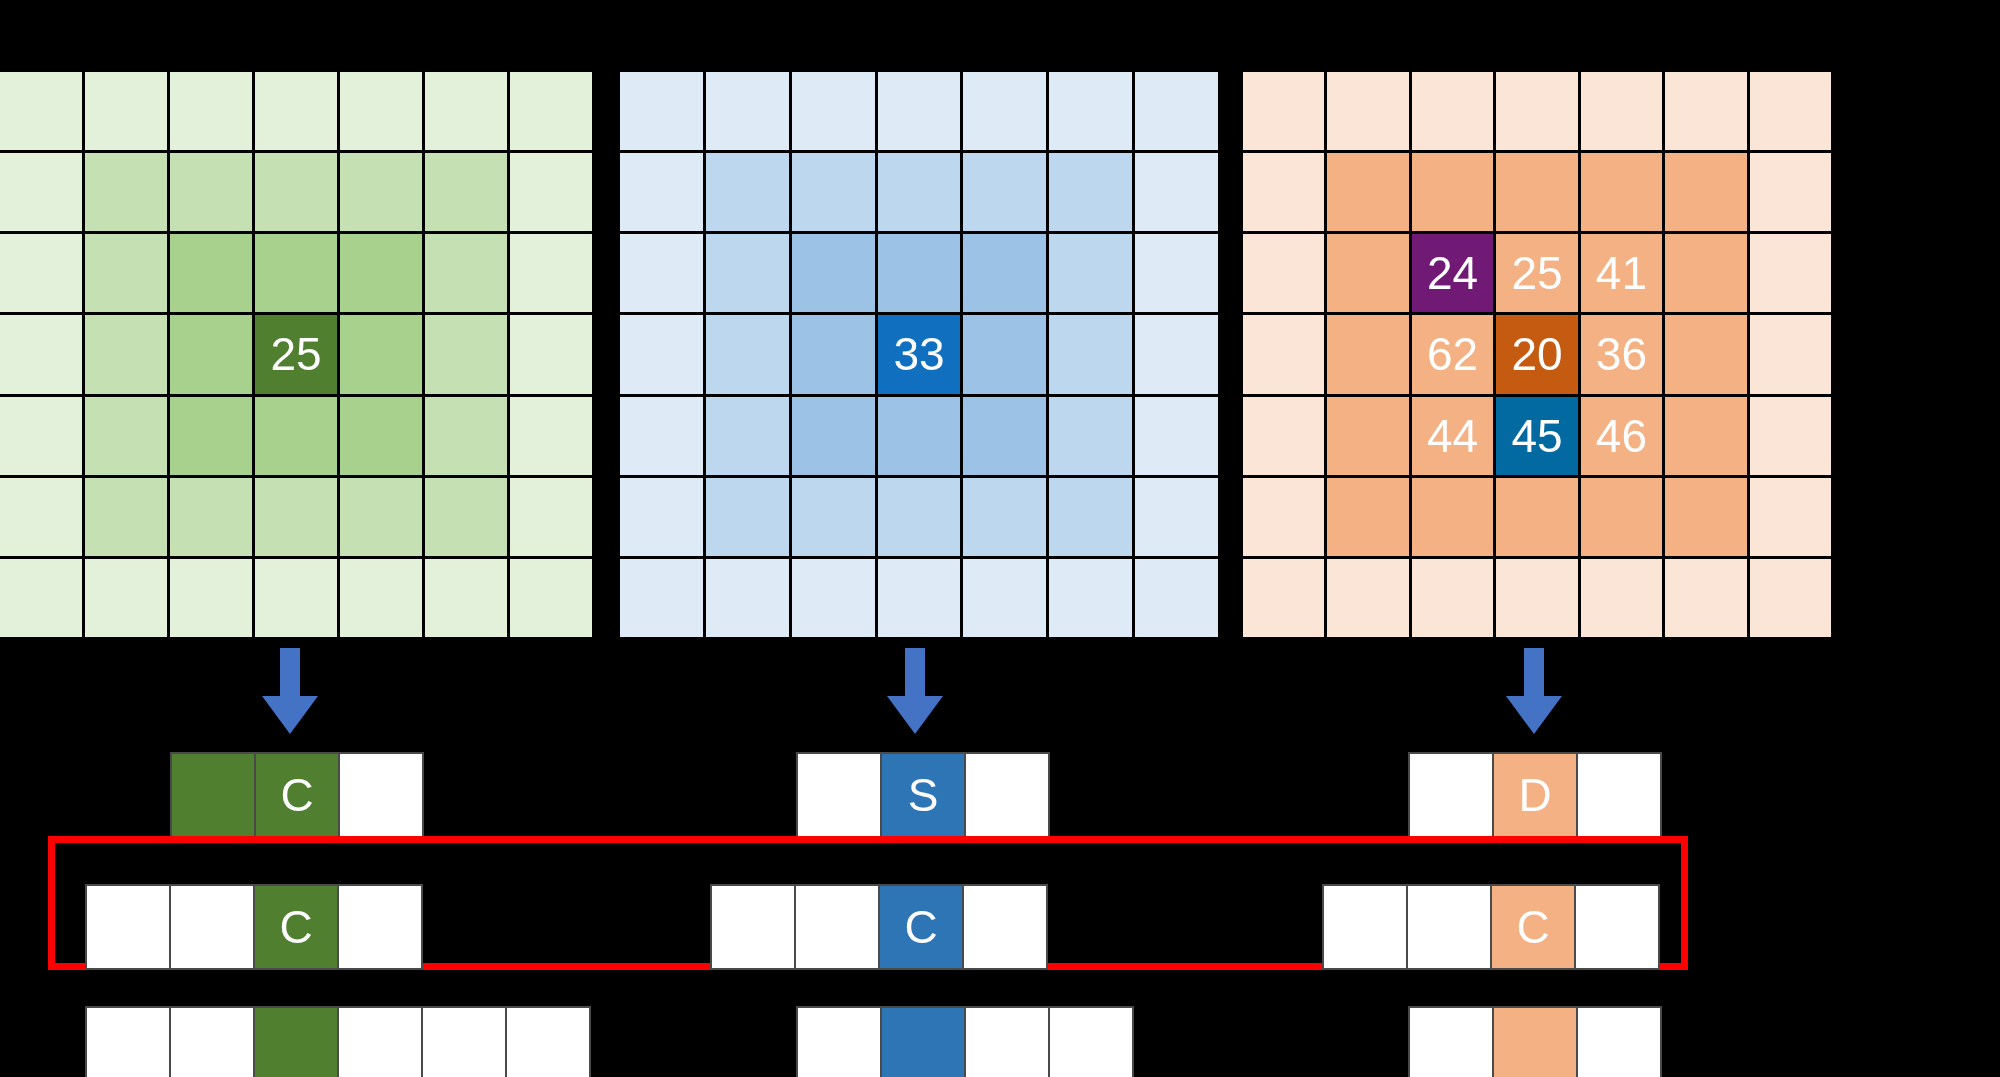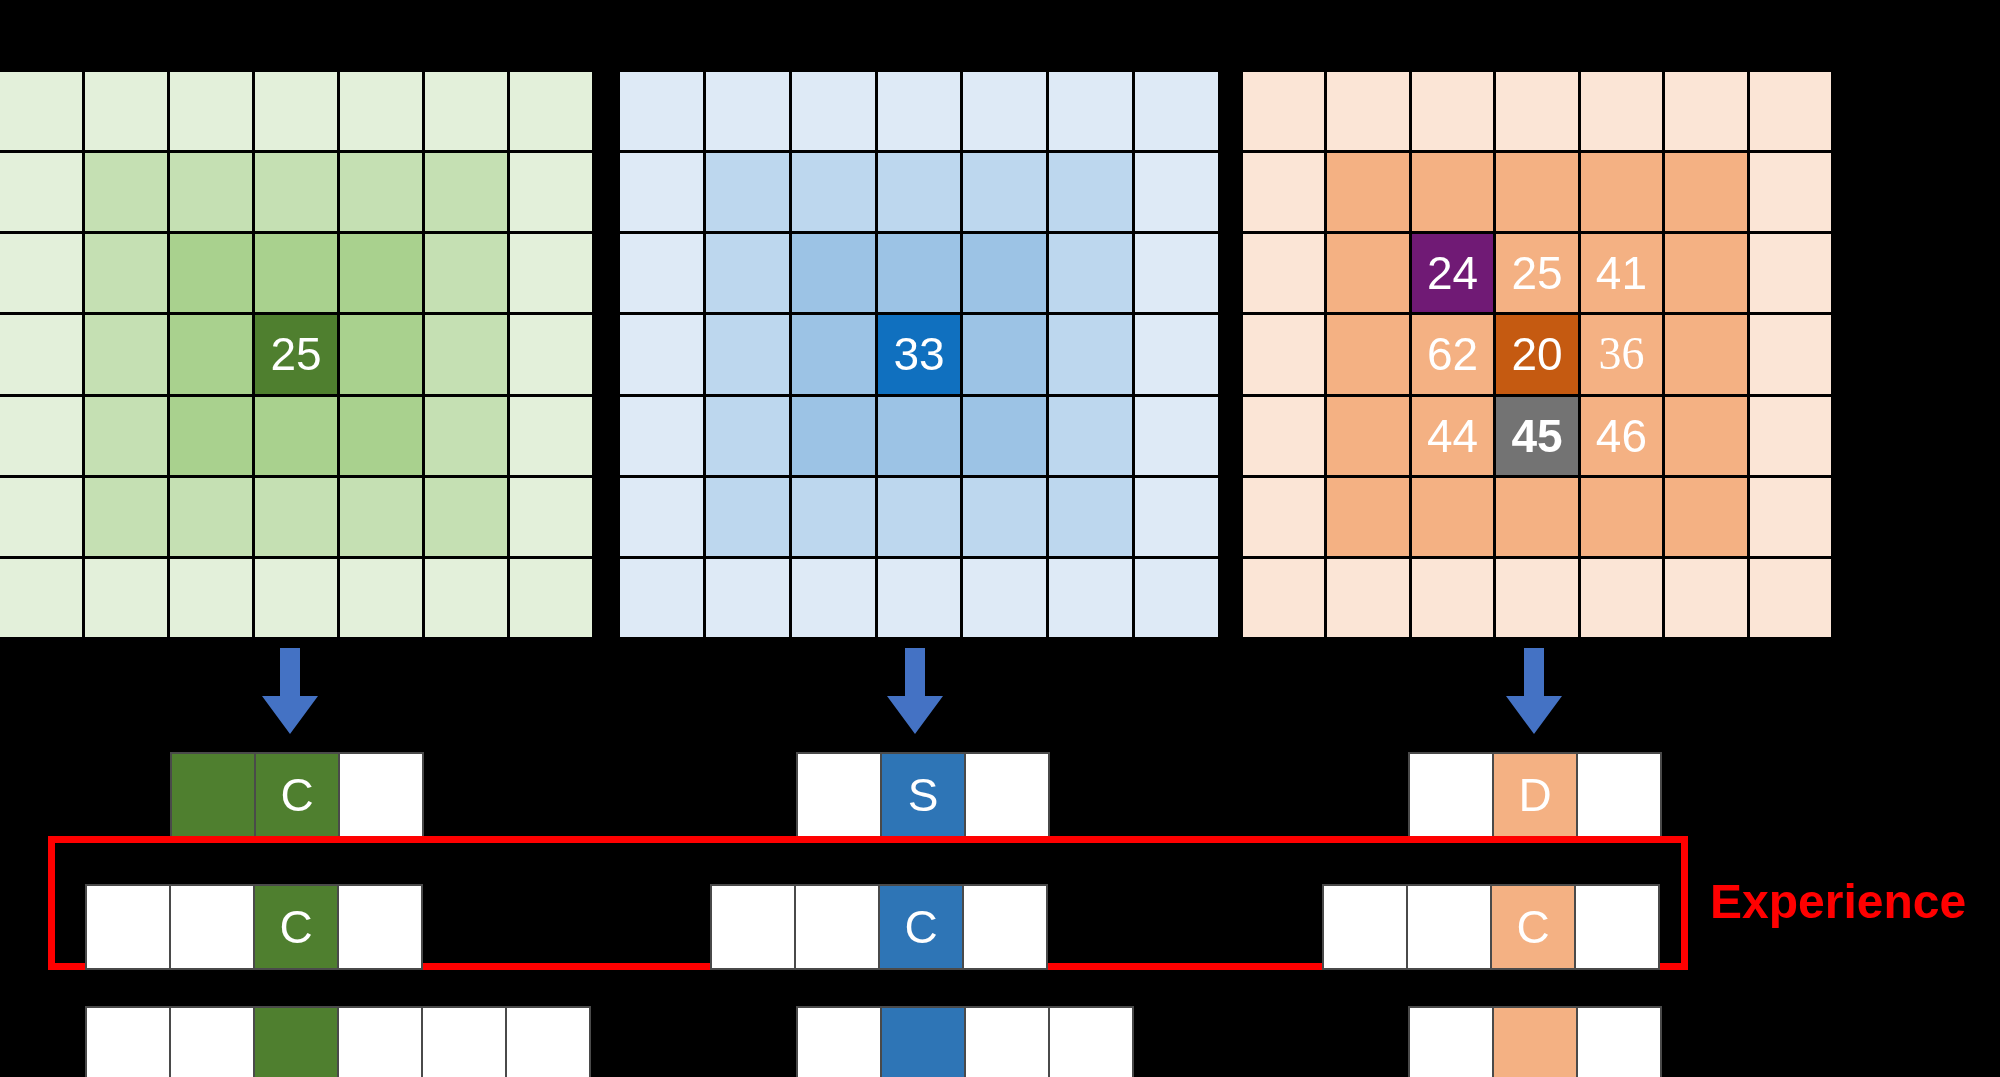--- a/index.html
+++ b/index.html
@@ -213,27 +213,27 @@
       <div class="grid-cell" style="background: rgb(244, 177, 131);"></div>
       <div class="grid-cell" style="background: #701a75;">24</div>
       <div class="grid-cell" style="background: rgb(244, 177, 131);">25</div>
       <div class="grid-cell" style="background: rgb(244, 177, 131);">41</div>
       <div class="grid-cell" style="background: rgb(244, 177, 131);"></div>
       <div class="grid-cell" style="background: rgb(251, 229, 214);"></div>
       <div class="grid-cell" style="background: rgb(251, 229, 214);"></div>
       <div class="grid-cell" style="background: rgb(244, 177, 131);"></div>
       <div class="grid-cell" style="background: rgb(244, 177, 131);">62</div>
       <div class="grid-cell" style="background: rgb(197, 90, 17);">20</div>
-      <div class="grid-cell" style="background: rgb(244, 177, 131); font-family: Liberation Serif, serif;">36</div>
+      <div class="grid-cell" style="background: rgb(244, 177, 131);">36</div>
       <div class="grid-cell" style="background: rgb(244, 177, 131);"></div>
       <div class="grid-cell" style="background: rgb(251, 229, 214);"></div>
       <div class="grid-cell" style="background: rgb(251, 229, 214);"></div>
       <div class="grid-cell" style="background: rgb(244, 177, 131);"></div>
       <div class="grid-cell" style="background: rgb(244, 177, 131);">44</div>
-      <div class="grid-cell" style="background: #737373; font-weight: bold;">45</div>
+      <div class="grid-cell" style="background: #0369a1;">45</div>
       <div class="grid-cell" style="background: rgb(244, 177, 131);">46</div>
       <div class="grid-cell" style="background: rgb(244, 177, 131);"></div>
       <div class="grid-cell" style="background: rgb(251, 229, 214);"></div>
       <div class="grid-cell" style="background: rgb(251, 229, 214);"></div>
       <div class="grid-cell" style="background: rgb(244, 177, 131);"></div>
       <div class="grid-cell" style="background: rgb(244, 177, 131);"></div>
       <div class="grid-cell" style="background: rgb(244, 177, 131);"></div>
       <div class="grid-cell" style="background: rgb(244, 177, 131);"></div>
       <div class="grid-cell" style="background: rgb(244, 177, 131);"></div>
       <div class="grid-cell" style="background: rgb(251, 229, 214);"></div>
@@ -292,21 +292,20 @@
       <div class="vec-cell" style="background: rgb(46, 117, 182);">C</div>
       <div class="vec-cell" style="background: rgb(255, 255, 255);"></div>
     </div>
   <div class="vec-row" id="vec-mid-2" style="left:1322px; top:884px;">
       <div class="vec-cell" style="background: rgb(255, 255, 255);"></div>
       <div class="vec-cell" style="background: rgb(255, 255, 255);"></div>
       <div class="vec-cell" style="background: rgb(244, 177, 131);">C</div>
       <div class="vec-cell" style="background: rgb(255, 255, 255);"></div>
     </div>
 
-  <div id="experience-label" style="left:1710px; top:878px;">Experience</div>
 
   <div class="vec-row" id="vec-bot-0" style="left:85px; top:1006px;">
       <div class="vec-cell" style="background: rgb(255, 255, 255);"></div>
       <div class="vec-cell" style="background: rgb(255, 255, 255);"></div>
       <div class="vec-cell" style="background: rgb(79, 127, 47);"></div>
       <div class="vec-cell" style="background: rgb(255, 255, 255);"></div>
       <div class="vec-cell" style="background: rgb(255, 255, 255);"></div>
       <div class="vec-cell" style="background: rgb(255, 255, 255);"></div>
     </div>
   <div class="vec-row" id="vec-bot-1" style="left:796px; top:1006px;">

